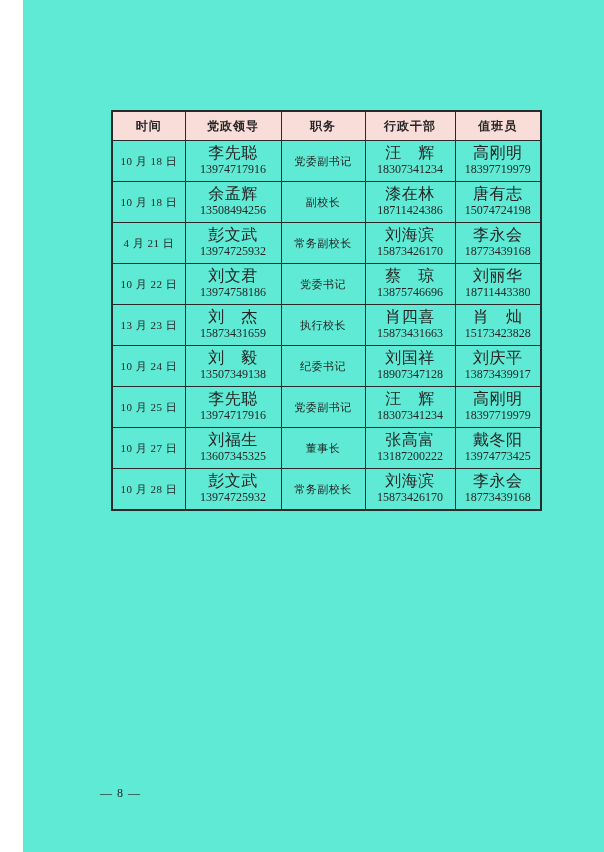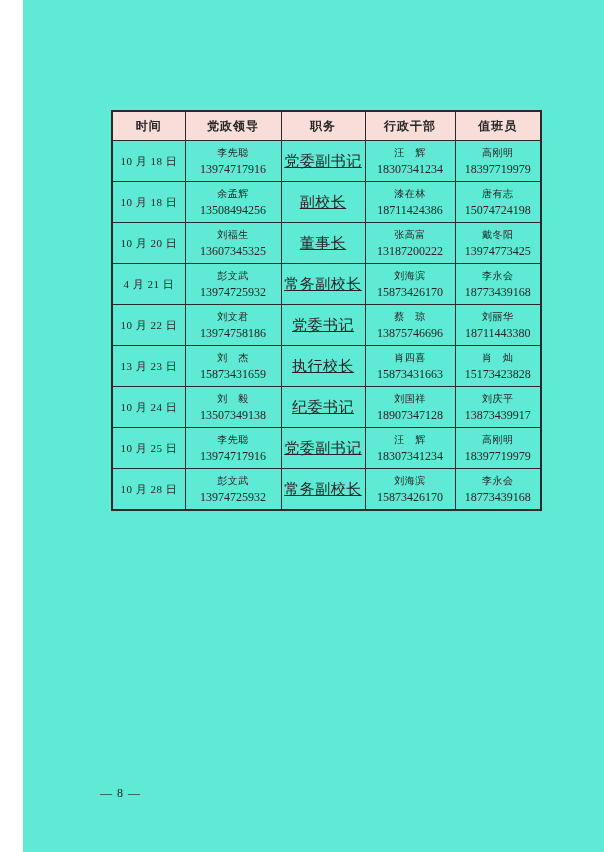--- a/index.html
+++ b/index.html
@@ -42,26 +42,25 @@
     letter-spacing: 1px;
   }
   .duty-table td {
     height: 40px;
   }
   .date-cell {
     font-size: 11px;
     letter-spacing: 0.5px;
   }
   .position-cell {
-    font-size: 15px;
+    font-size: 11px;
     letter-spacing: 0.5px;
-    text-decoration: underline;
   }
   .cell-name {
-    font-size: 10px;
+    font-size: 16px;
     line-height: 16px;
     letter-spacing: 0.5px;
   }
   .cell-phone {
     font-size: 12px;
     line-height: 16px;
   }
   .footer-page-number {
     position: absolute;
     left: 77px;
@@ -121,141 +120,141 @@
       <td>
         <div class="cell-name">漆在林</div>
         <div class="cell-phone">18711424386</div>
       </td>
       <td>
         <div class="cell-name">唐有志</div>
         <div class="cell-phone">15074724198</div>
       </td>
     </tr>
 
-    <tr>
-      <td class="date-cell">10 月 20 日</td>
+
+    <tr>
+      <td class="date-cell">4 月 21 日</td>
+      <td>
+        <div class="cell-name">彭文武</div>
+        <div class="cell-phone">13974725932</div>
+      </td>
+      <td class="position-cell">常务副校长</td>
+      <td>
+        <div class="cell-name">刘海滨</div>
+        <div class="cell-phone">15873426170</div>
+      </td>
+      <td>
+        <div class="cell-name">李永会</div>
+        <div class="cell-phone">18773439168</div>
+      </td>
+    </tr>
+
+    <tr>
+      <td class="date-cell">10 月 22 日</td>
+      <td>
+        <div class="cell-name">刘文君</div>
+        <div class="cell-phone">13974758186</div>
+      </td>
+      <td class="position-cell">党委书记</td>
+      <td>
+        <div class="cell-name">蔡　琼</div>
+        <div class="cell-phone">13875746696</div>
+      </td>
+      <td>
+        <div class="cell-name">刘丽华</div>
+        <div class="cell-phone">18711443380</div>
+      </td>
+    </tr>
+
+    <tr>
+      <td class="date-cell">13 月 23 日</td>
+      <td>
+        <div class="cell-name">刘　杰</div>
+        <div class="cell-phone">15873431659</div>
+      </td>
+      <td class="position-cell">执行校长</td>
+      <td>
+        <div class="cell-name">肖四喜</div>
+        <div class="cell-phone">15873431663</div>
+      </td>
+      <td>
+        <div class="cell-name">肖　灿</div>
+        <div class="cell-phone">15173423828</div>
+      </td>
+    </tr>
+
+    <tr>
+      <td class="date-cell">10 月 24 日</td>
+      <td>
+        <div class="cell-name">刘　毅</div>
+        <div class="cell-phone">13507349138</div>
+      </td>
+      <td class="position-cell">纪委书记</td>
+      <td>
+        <div class="cell-name">刘国祥</div>
+        <div class="cell-phone">18907347128</div>
+      </td>
+      <td>
+        <div class="cell-name">刘庆平</div>
+        <div class="cell-phone">13873439917</div>
+      </td>
+    </tr>
+
+    <tr>
+      <td class="date-cell">10 月 25 日</td>
+      <td>
+        <div class="cell-name">李先聪</div>
+        <div class="cell-phone">13974717916</div>
+      </td>
+      <td class="position-cell">党委副书记</td>
+      <td>
+        <div class="cell-name">汪　辉</div>
+        <div class="cell-phone">18307341234</div>
+      </td>
+      <td>
+        <div class="cell-name">高刚明</div>
+        <div class="cell-phone">18397719979</div>
+      </td>
+    </tr>
+
+
+    <tr>
+      <td class="date-cell">10 月 27 日</td>
       <td>
         <div class="cell-name">刘福生</div>
         <div class="cell-phone">13607345325</div>
       </td>
       <td class="position-cell">董事长</td>
       <td>
         <div class="cell-name">张高富</div>
         <div class="cell-phone">13187200222</div>
       </td>
       <td>
         <div class="cell-name">戴冬阳</div>
         <div class="cell-phone">13974773425</div>
       </td>
     </tr>
 
     <tr>
-      <td class="date-cell">4 月 21 日</td>
+      <td class="date-cell">10 月 28 日</td>
       <td>
         <div class="cell-name">彭文武</div>
         <div class="cell-phone">13974725932</div>
       </td>
       <td class="position-cell">常务副校长</td>
       <td>
         <div class="cell-name">刘海滨</div>
         <div class="cell-phone">15873426170</div>
       </td>
       <td>
         <div class="cell-name">李永会</div>
         <div class="cell-phone">18773439168</div>
       </td>
     </tr>
 
-    <tr>
-      <td class="date-cell">10 月 22 日</td>
-      <td>
-        <div class="cell-name">刘文君</div>
-        <div class="cell-phone">13974758186</div>
-      </td>
-      <td class="position-cell">党委书记</td>
-      <td>
-        <div class="cell-name">蔡　琼</div>
-        <div class="cell-phone">13875746696</div>
-      </td>
-      <td>
-        <div class="cell-name">刘丽华</div>
-        <div class="cell-phone">18711443380</div>
-      </td>
-    </tr>
-
-    <tr>
-      <td class="date-cell">13 月 23 日</td>
-      <td>
-        <div class="cell-name">刘　杰</div>
-        <div class="cell-phone">15873431659</div>
-      </td>
-      <td class="position-cell">执行校长</td>
-      <td>
-        <div class="cell-name">肖四喜</div>
-        <div class="cell-phone">15873431663</div>
-      </td>
-      <td>
-        <div class="cell-name">肖　灿</div>
-        <div class="cell-phone">15173423828</div>
-      </td>
-    </tr>
-
-    <tr>
-      <td class="date-cell">10 月 24 日</td>
-      <td>
-        <div class="cell-name">刘　毅</div>
-        <div class="cell-phone">13507349138</div>
-      </td>
-      <td class="position-cell">纪委书记</td>
-      <td>
-        <div class="cell-name">刘国祥</div>
-        <div class="cell-phone">18907347128</div>
-      </td>
-      <td>
-        <div class="cell-name">刘庆平</div>
-        <div class="cell-phone">13873439917</div>
-      </td>
-    </tr>
-
-    <tr>
-      <td class="date-cell">10 月 25 日</td>
-      <td>
-        <div class="cell-name">李先聪</div>
-        <div class="cell-phone">13974717916</div>
-      </td>
-      <td class="position-cell">党委副书记</td>
-      <td>
-        <div class="cell-name">汪　辉</div>
-        <div class="cell-phone">18307341234</div>
-      </td>
-      <td>
-        <div class="cell-name">高刚明</div>
-        <div class="cell-phone">18397719979</div>
-      </td>
-    </tr>
-
-
-
-    <tr>
-      <td class="date-cell">10 月 28 日</td>
-      <td>
-        <div class="cell-name">彭文武</div>
-        <div class="cell-phone">13974725932</div>
-      </td>
-      <td class="position-cell">常务副校长</td>
-      <td>
-        <div class="cell-name">刘海滨</div>
-        <div class="cell-phone">15873426170</div>
-      </td>
-      <td>
-        <div class="cell-name">李永会</div>
-        <div class="cell-phone">18773439168</div>
-      </td>
-    </tr>
-
 
 
   </tbody>
   </table>
 
   <div class="footer-page-number">— 8 —</div>
 
 </div>
 
 </body></html>

